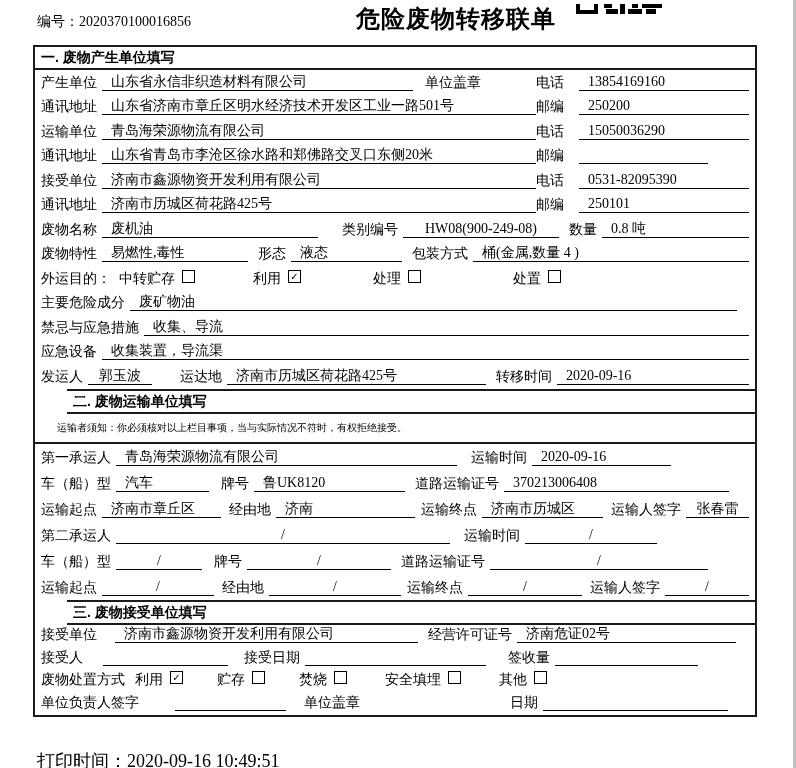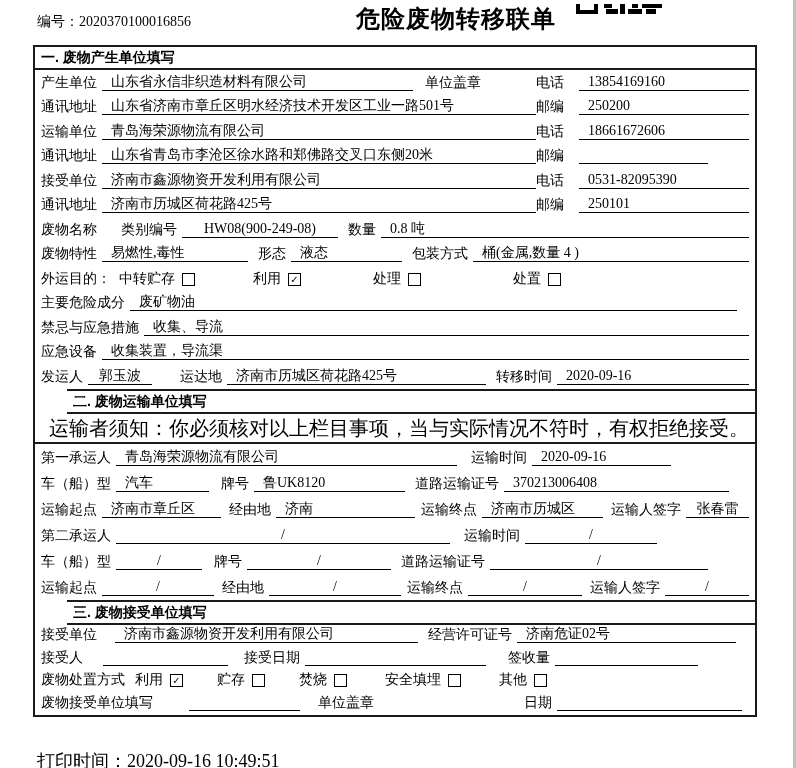--- a/index.html
+++ b/index.html
@@ -14,36 +14,36 @@
              font-family:"Liberation Sans","DejaVu Sans",sans-serif;letter-spacing:1px;}
   .qr{position:absolute;left:576px;top:0;}
 
   
   .form{position:absolute;left:33px;top:45px;width:724px;box-sizing:border-box;
         border:2px solid #1a1a1a;background:#fff;}
   .sec-header{height:21px;line-height:21px;font-weight:bold;font-size:14px;
               padding-left:6px;border-bottom:2px solid #1a1a1a;
               font-family:"Liberation Sans","DejaVu Sans",sans-serif;}
   .bt{border-top:2px solid #1a1a1a;margin-left:32px;}
-  .notice{height:28px;line-height:28px;font-size:20px;padding-left:14px;
+  .notice{height:28px;line-height:28px;font-size:10px;padding-left:22px;
           border-bottom:2px solid #1a1a1a;white-space:nowrap;font-family:Liberation Serif, serif;}
   .row{display:flex;align-items:flex-end;box-sizing:border-box;
        padding:0 6px 4px 6px;font-size:14px;white-space:nowrap;}
   .s1 .row{height:24.5px;}
   .s2 .row{height:26px;}
   .s3 .row{height:22.5px;}
   .lbl{flex:0 0 auto;line-height:17px;text-align:center;}
   .val{display:inline-block;border-bottom:1px solid #000;line-height:17px;
        margin-left:5px;padding:0 2px 0 9px;overflow:hidden;}
   .center{text-align:center;padding-left:2px;}
   .fill{flex:1 1 auto;}
   .rg{margin-left:auto;display:flex;align-items:flex-end;width:213px;flex:0 0 auto;}
   .rg .lbl{margin-right:10px;}
   .plain{line-height:17px;}
-  .opt{display:flex;align-items:flex-end;}
+  .opt{display:flex;}
   .cb{flex:0 0 auto;width:11px;height:11px;border:1.3px solid #000;margin:0 0 1px 7px;
       font-size:10px;line-height:11px;text-align:center;
       font-family:"DejaVu Sans","Liberation Sans",sans-serif;}
   .footer{position:absolute;left:37px;top:749px;font-size:18px;white-space:nowrap;}
   .edge-line{position:absolute;right:0;top:0;width:3px;height:768px;background:#bfbfbf;}
 </style>
 </head>
 <body>
 
 <div class="page">
@@ -91,21 +91,21 @@
           <span class="lbl">邮编</span>
           <span class="val fill">250200</span>
         </span>
       </div>
 
       <div class="row">
         <span class="lbl">运输单位</span>
         <span class="val" style="width:430px">青岛海荣源物流有限公司</span>
         <span class="rg">
           <span class="lbl">电话</span>
-          <span class="val fill">18661672606</span>
+          <span class="val fill">15050036290</span>
         </span>
       </div>
 
       <div class="row">
         <span class="lbl">通讯地址</span>
         <span class="val" style="width:430px">山东省青岛市李沧区徐水路和郑佛路交叉口东侧20米</span>
         <span class="rg">
           <span class="lbl">邮编</span>
           <span class="val" style="width:118px"></span>
         </span>
@@ -124,20 +124,21 @@
         <span class="lbl">通讯地址</span>
         <span class="val" style="width:430px">济南市历城区荷花路425号</span>
         <span class="rg">
           <span class="lbl">邮编</span>
           <span class="val fill">250101</span>
         </span>
       </div>
 
       <div class="row">
         <span class="lbl">废物名称</span>
+        <span class="val" style="width:205px">废机油</span>
         <span class="lbl" style="margin-left:24px">类别编号</span>
         <span class="val center" style="width:152px">HW08(900-249-08)</span>
         <span class="lbl" style="margin-left:10px">数量</span>
         <span class="val fill">0.8 吨</span>
       </div>
 
       <div class="row">
         <span class="lbl">废物特性</span>
         <span class="val" style="width:135px">易燃性,毒性</span>
         <span class="lbl" style="margin-left:10px">形态</span>
@@ -287,21 +288,21 @@
           <span class="plain">安全填埋</span>
           <span class="cb"></span>
         </span>
         <span class="opt" style="margin-left:38px">
           <span class="plain">其他</span>
           <span class="cb"></span>
         </span>
       </div>
 
       <div class="row">
-        <span class="lbl">废物接受单位填写</span>
+        <span class="lbl">单位负责人签字</span>
         <span class="val" style="width:100px;margin-left:36px"></span>
         <span class="lbl" style="margin-left:18px">单位盖章</span>
         <span class="lbl" style="margin-left:150px">日期</span>
         <span class="val" style="width:174px"></span>
       </div>
     </div>
 
   </div>
 
   <div class="footer">

